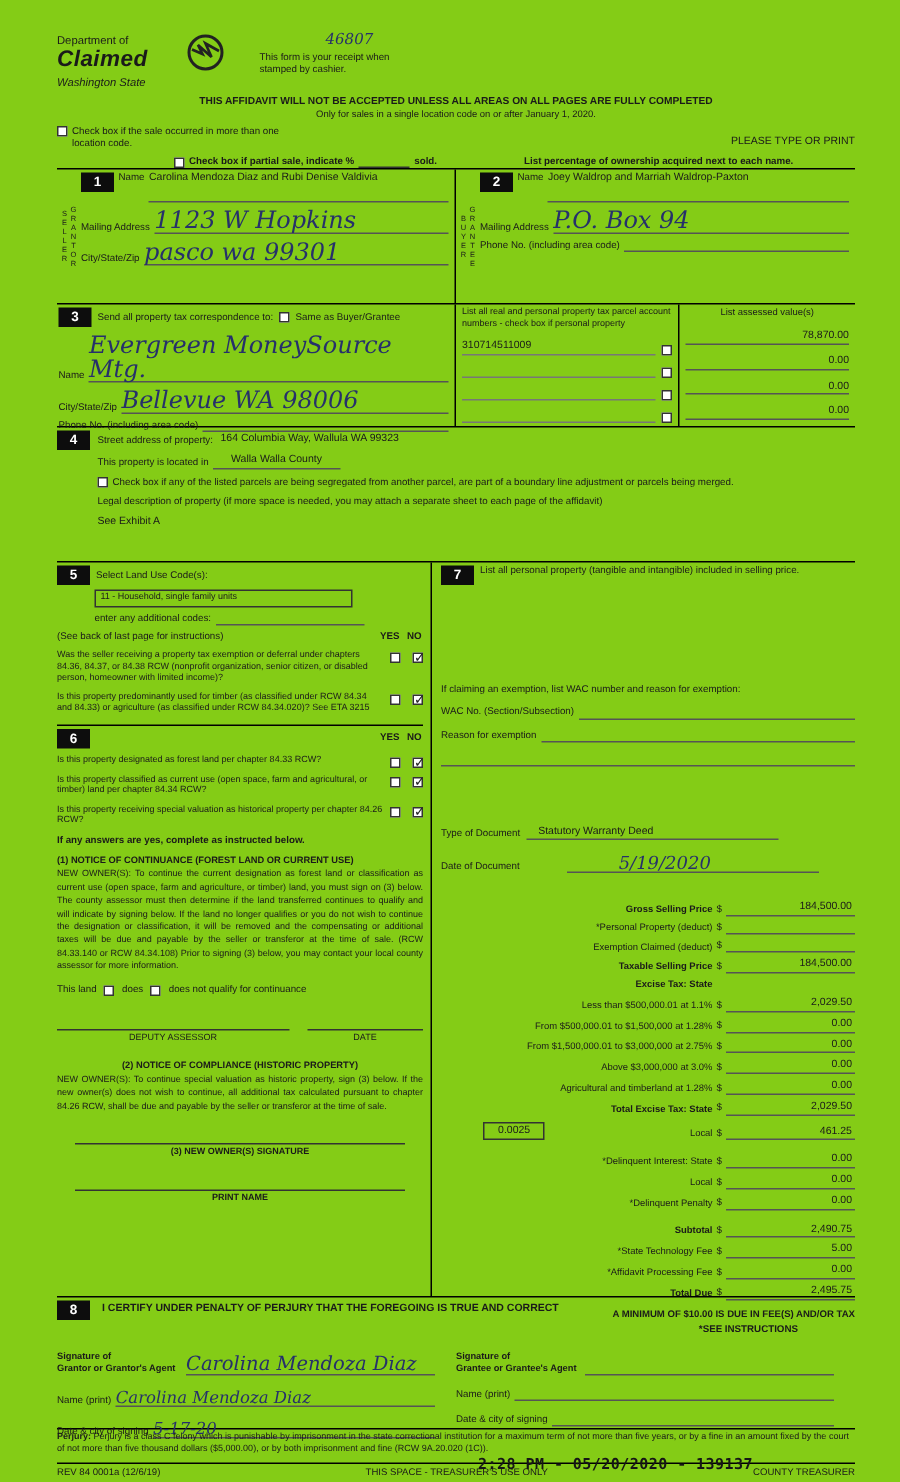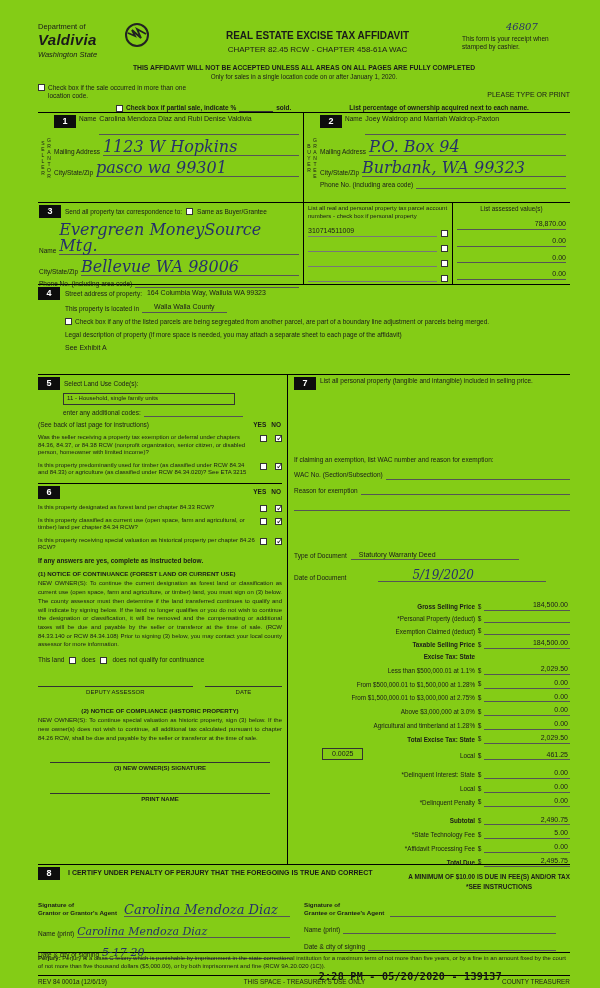--- a/index.html
+++ b/index.html
@@ -131,33 +131,29 @@
   .stamp{position:absolute;right:98px;bottom:5px;font-family:"DejaVu Sans Mono",monospace;font-weight:bold;font-size:10px;color:#161616;letter-spacing:.3px;}
 </style>
 </head>
 <body>
 
 <div class="page">
 
   <div class="header">
     <div class="agency">
       <span class="dept">Department of</span>
-      <div class="revenue">Valdivia</div>
+      <div class="revenue">Claimed</div>
       <div class="wa-state">Washington State</div>
       <span class="logo-mark">
         <svg width="26" height="26" viewBox="0 0 26 26">
           <circle cx="13" cy="13" r="11" fill="none" stroke="#222" stroke-width="2"></circle>
           <path d="M4 11 L11 14 L8 8 L17 16 L13 7 L22 12" fill="none" stroke="#222" stroke-width="1.8"></path>
         </svg>
       </span>
     </div>
-    <div class="title-block">
-      <div class="form-title">REAL ESTATE EXCISE TAX AFFIDAVIT</div>
-      <div class="form-chapter">CHAPTER 82.45 RCW - CHAPTER 458-61A WAC</div>
-    </div>
     <div class="receipt-block">
       <div class="hw num46807">46807</div>
       <div class="receipt-note">This form is your receipt when stamped by cashier.</div>
     </div>
   </div>
 
   <div class="warning">THIS AFFIDAVIT WILL NOT BE ACCEPTED UNLESS ALL AREAS ON ALL PAGES ARE FULLY COMPLETED</div>
   <div class="only-note">Only for sales in a single location code on or after January 1, 2020.</div>
 
   <div class="loc-row">
@@ -207,24 +203,20 @@
       </div>
       <div class="pfields">
         <div class="prow1">
           <span class="secnum">2</span>
           <span>Name</span>
           <span class="namefield typed">Joey Waldrop and Marriah Waldrop-Paxton</span>
         </div>
         <div class="pfrow">
           <span>Mailing Address</span>
           <span class="fill hw hw-lg">P.O. Box 94</span>
-        </div>
-        <div class="pfrow">
-          <span>City/State/Zip</span>
-          <span class="fill hw hw-lg">Burbank, WA 99323</span>
         </div>
         <div class="pfrow">
           <span>Phone No. (including area code)</span>
           <span class="fill hw hw-lg"></span>
         </div>
       </div>
     </div>
   </div>
 
   <div class="s3">

